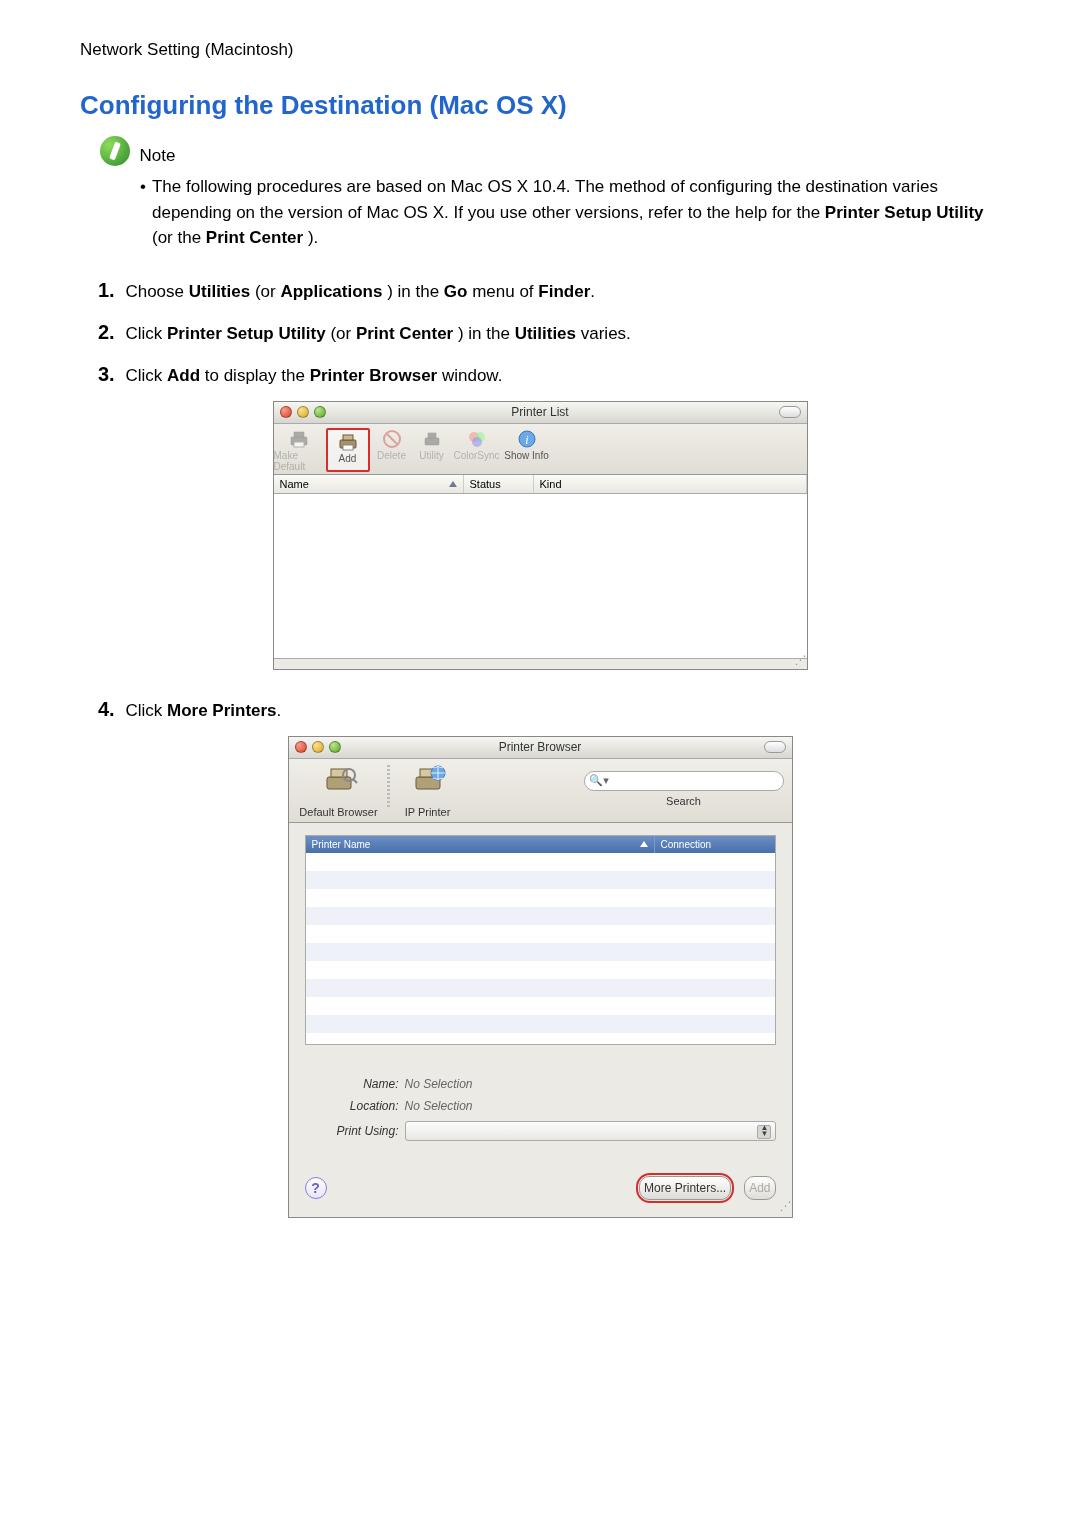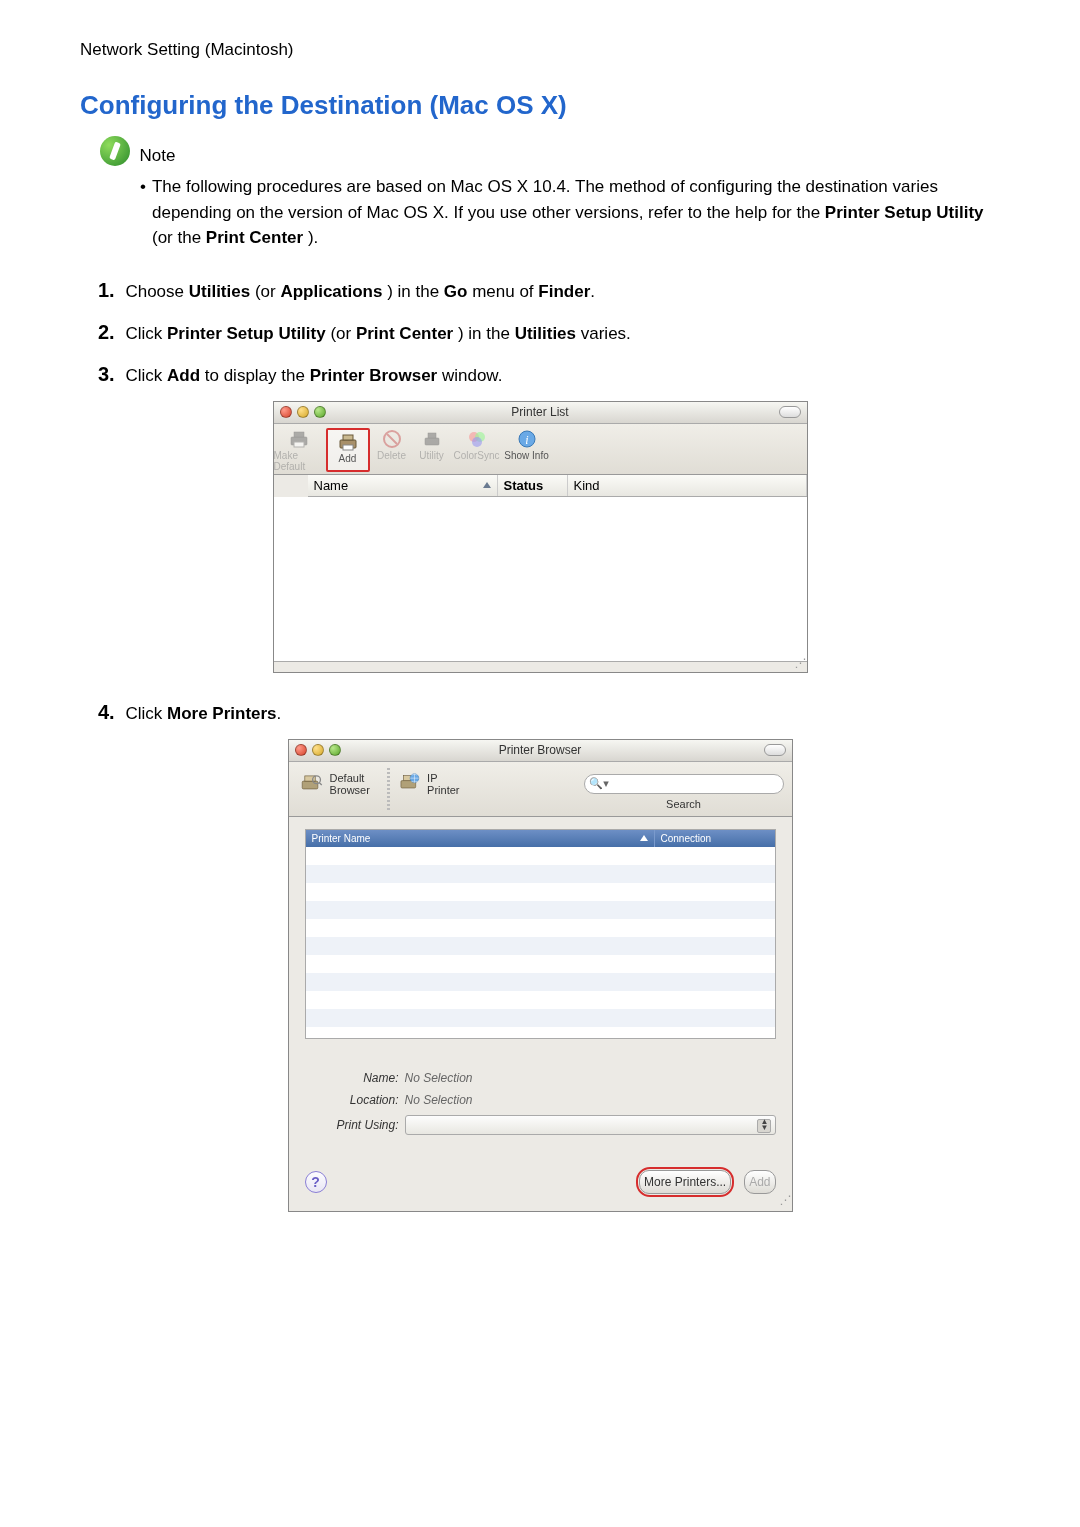--- a/index.html
+++ b/index.html
@@ -149,29 +149,28 @@
     align-items: center;
     justify-content: center;
     font-size: 16px;
   }
   .tb-icon svg { width: 24px; height: 20px; }
 
   .list-header {
     display: flex;
     background: linear-gradient(#fbfbf7,#e8e7e1);
     border-bottom: 1px solid #aaa;
-    font-size: 13px;
-    margin-left: 34px;
+    font-size: 11px;
   }
   .list-header > div {
     padding: 3px 6px;
     border-right: 1px solid #ccc;
   }
   .lh-name { width: 190px; display:flex; justify-content:space-between; align-items:center;}
-  .lh-status { width: 70px; font-weight: bold; }
+  .lh-status { width: 70px; }
   .lh-kind { flex: 1; border-right: none; }
   .sort-tri {
     display:inline-block;
     width:0;height:0;
     border-left:4px solid transparent;
     border-right:4px solid transparent;
     border-bottom:6px solid #6a7a90;
   }
   .list-body {
     height: 165px;
@@ -195,21 +194,21 @@
   .browser-toolbar {
     display: flex;
     align-items: flex-start;
     background: linear-gradient(#f0eee8,#e0ddd5);
     border-bottom: 1px solid #999;
     padding: 4px 8px 4px 8px;
     gap: 4px;
   }
   .btb-item {
     display:flex;
-    flex-direction:row;
+    flex-direction:column;
     align-items:center;
     width: 84px;
     font-size: 11px;
     color: #333;
     gap: 7px;
   }
   .btb-item .btb-icon {
     width: 40px; height: 36px;
     display:flex; align-items:center; justify-content:center;
   }

